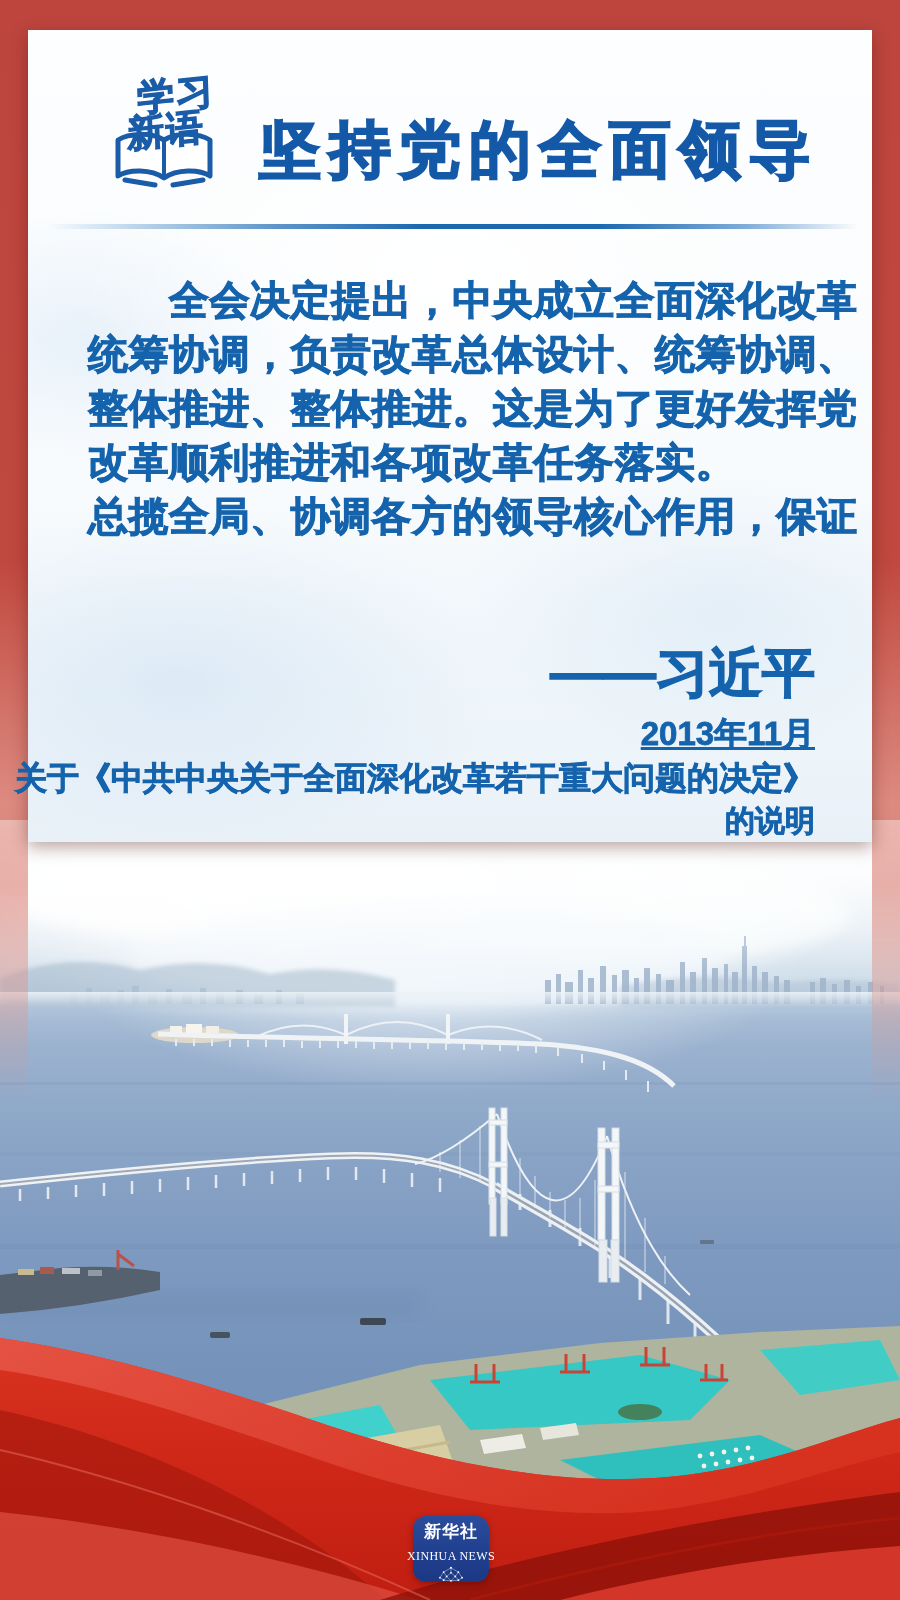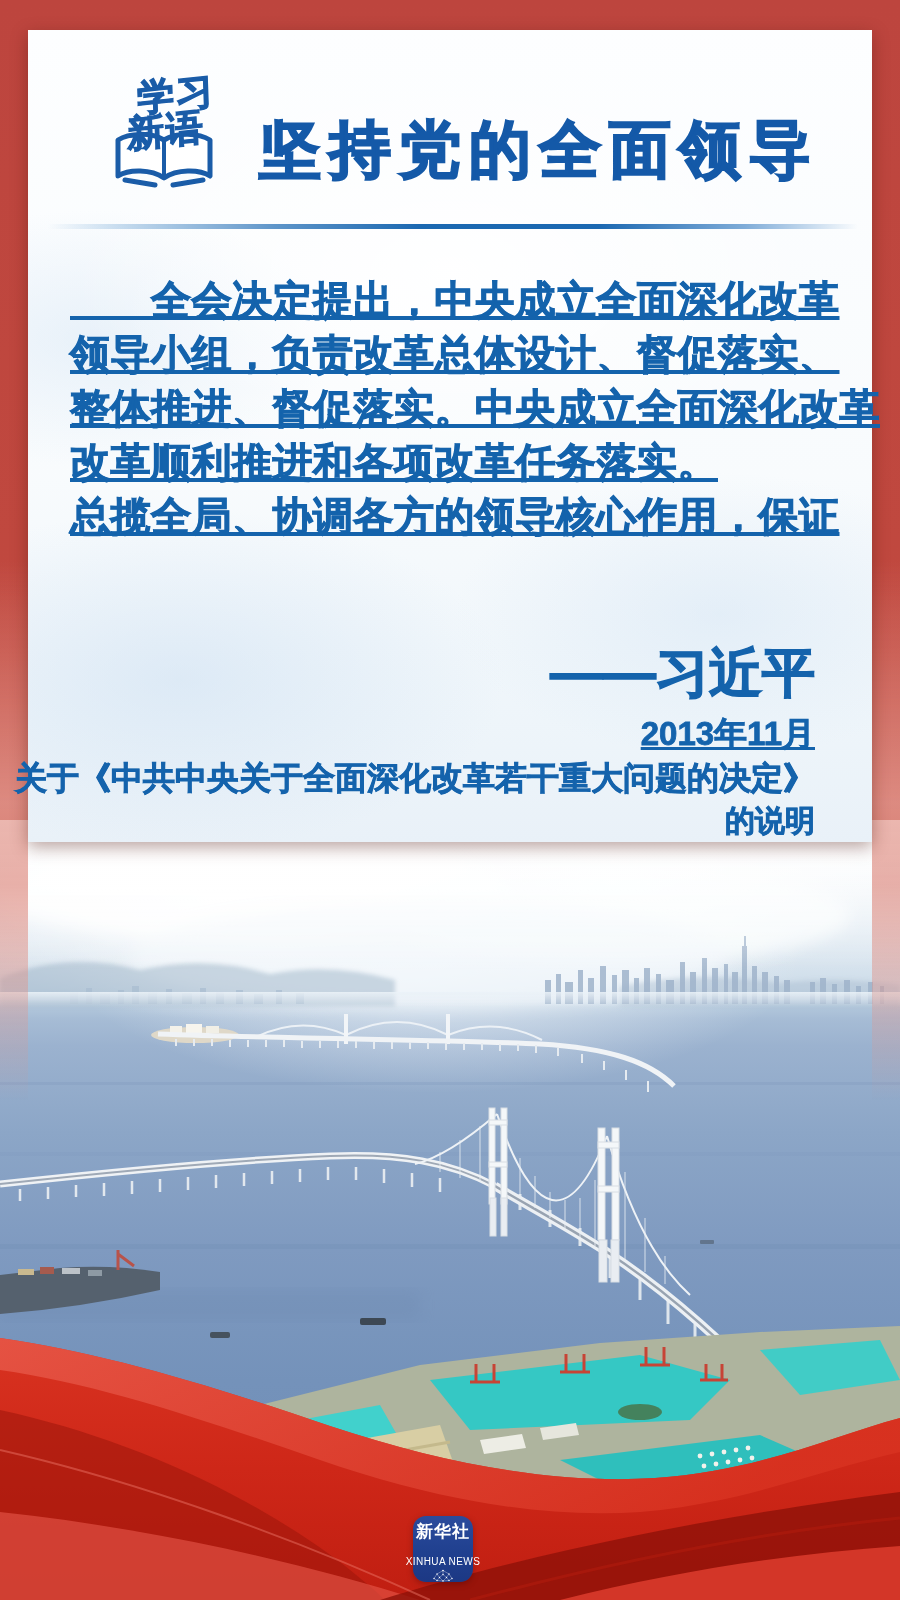--- a/index.html
+++ b/index.html
@@ -35,21 +35,21 @@
     -webkit-text-stroke:2px #1459A8;white-space:nowrap;
   }
   
   .divider{
     position:absolute;left:20px;top:194px;right:14px;height:5px;border-radius:3px;
     background:linear-gradient(90deg,
       rgba(120,170,215,0) 0%,rgba(135,180,220,.45) 9%,#5E95C9 28%,
       #1B68B1 46%,#1B68B1 68%,#7FAcd8 86%,rgba(150,195,228,0) 100%);
   }
   
-  .quote{position:absolute;left:42px;top:243px;width:770px;color:#1463AC;text-decoration:underline;}
+  .quote{position:absolute;left:60px;top:243px;width:770px;color:#1463AC;}
   .quote .qline{
     font-size:40px;font-weight:700;line-height:54px;white-space:nowrap;
     -webkit-text-stroke:1px #1463AC;letter-spacing:0.5px;
   }
   
   .attrib{position:absolute;right:57px;top:618px;text-align:right;color:#1463AC;}
   .attrib .author{font-size:53px;font-weight:800;-webkit-text-stroke:1.3px #1463AC;line-height:50px;}
   .attrib .date{font-size:33px;font-weight:700;-webkit-text-stroke:.8px #1463AC;line-height:40px;margin-top:16px;text-decoration:underline;}
   .attrib .src1{font-size:32px;font-weight:700;-webkit-text-stroke:.8px #1463AC;line-height:38px;margin-top:5px;white-space:nowrap;margin-left:30px;}
   .attrib .src2{font-size:30px;font-weight:700;-webkit-text-stroke:.8px #1463AC;line-height:36px;margin-top:6px;text-align:right;}
@@ -75,27 +75,27 @@
   .edge-fade.right{right:0;}
   .edge-fade{
     background:linear-gradient(180deg,
       rgba(226,150,140,0) 0%,rgba(228,155,145,.45) 25%,rgba(229,160,150,.75) 45%,
       rgba(223,145,135,.72) 60%,rgba(224,150,140,.40) 82%,rgba(224,150,140,0) 100%);
   }
   
   .ribbon{position:absolute;left:0;bottom:0;width:900px;height:340px;z-index:4;}
   
   .badge{
-    position:absolute;left:413px;top:1516px;width:60px;height:66px;z-index:5;
+    position:absolute;left:413px;top:1516px;width:76px;height:66px;z-index:5;
     background:linear-gradient(180deg,#2B4B9C 0%,#20408F 55%,#1C3884 100%);
     border-radius:13px;box-shadow:0 2px 6px rgba(60,0,0,.35);
     display:flex;flex-direction:column;align-items:center;
   }
   .badge .cn{color:#fff;font-size:17px;font-weight:800;letter-spacing:1px;margin-top:7px;line-height:18px;white-space:nowrap;}
-  .badge .en{color:#fff;font-family:Liberation Sans, sans-serif;font-size:10px;letter-spacing:.4px;margin-top:15px;white-space:nowrap;}
+  .badge .en{color:#fff;font-family:Liberation Serif, serif;font-size:12px;letter-spacing:.4px;margin-top:8px;white-space:nowrap;}
   .badge .net{margin-top:2px;}
 </style>
 </head>
 <body>
 
 <div class="poster">
 
   <div class="photo">
     <svg width="900" height="780" viewBox="0 0 900 780">
       <defs>
@@ -289,22 +289,22 @@
         <path d="M12,50 L42,55 M90,50 L60,55" stroke="#1A5CA8" stroke-width="5" stroke-linecap="round"></path>
       </svg>
       <div class="l1">学习</div>
       <div class="l2">新语</div>
     </div>
     <h1 class="title">坚持党的全面领导</h1>
     <div class="divider"></div>
 
     <div class="quote">
       <div class="qline">　　全会决定提出，中央成立全面深化改革</div>
-      <div class="qline">领导小组，负责改革总体设计、督促落实、</div>
-      <div class="qline">整体推进、督促落实。中央成立全面深化改革</div>
+      <div class="qline">统筹协调，负责改革总体设计、统筹协调、</div>
+      <div class="qline">整体推进、整体推进。这是为了更好发挥党</div>
       <div class="qline">改革顺利推进和各项改革任务落实。</div>
       <div class="qline">总揽全局、协调各方的领导核心作用，保证</div>
     </div>
 
     <div class="attrib">
       <div class="author">——习近平</div>
       <div class="date">2013年11月</div>
       <div class="src1">关于《中共中央关于全面深化改革若干重大问题的决定》</div>
       <div class="src2">的说明</div>
     </div>

